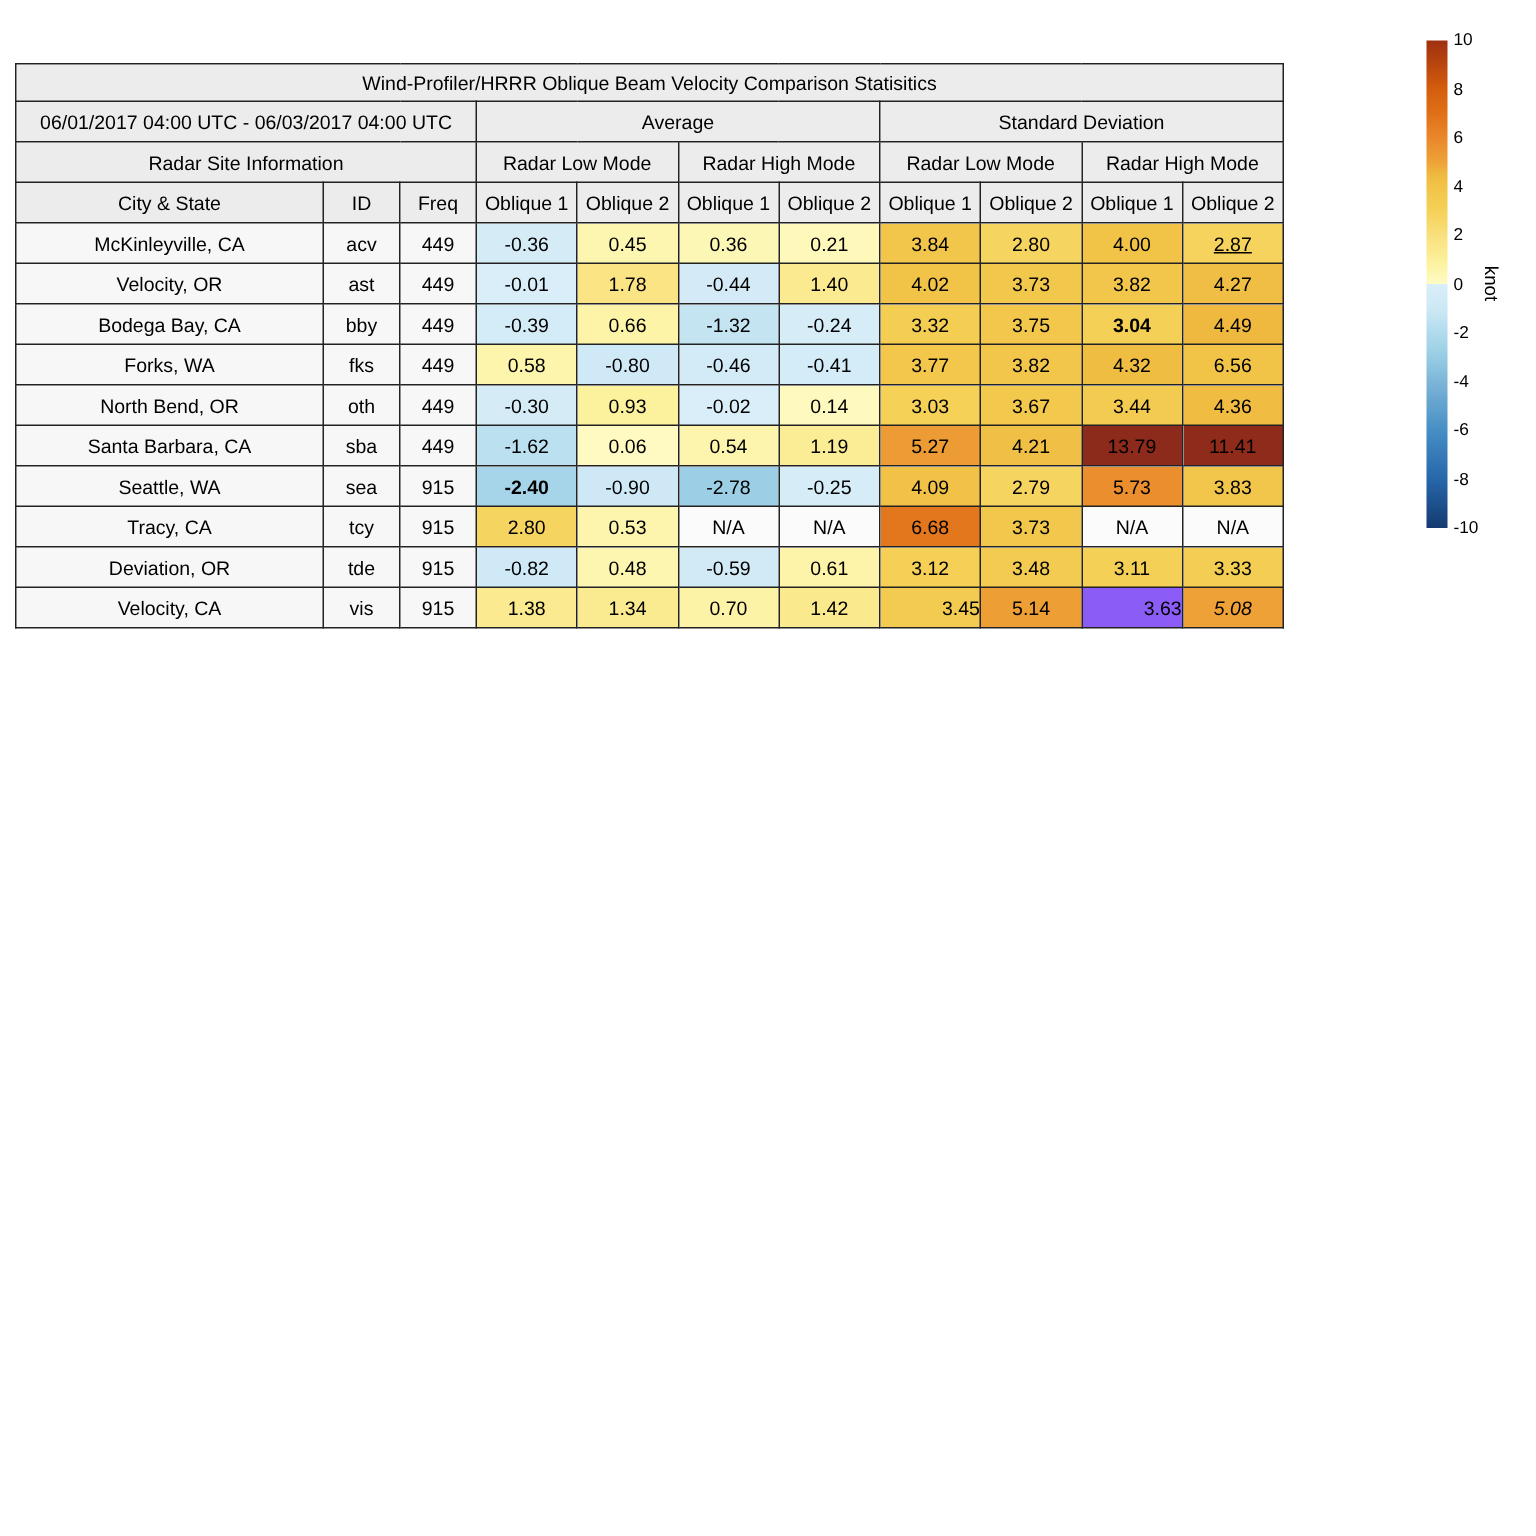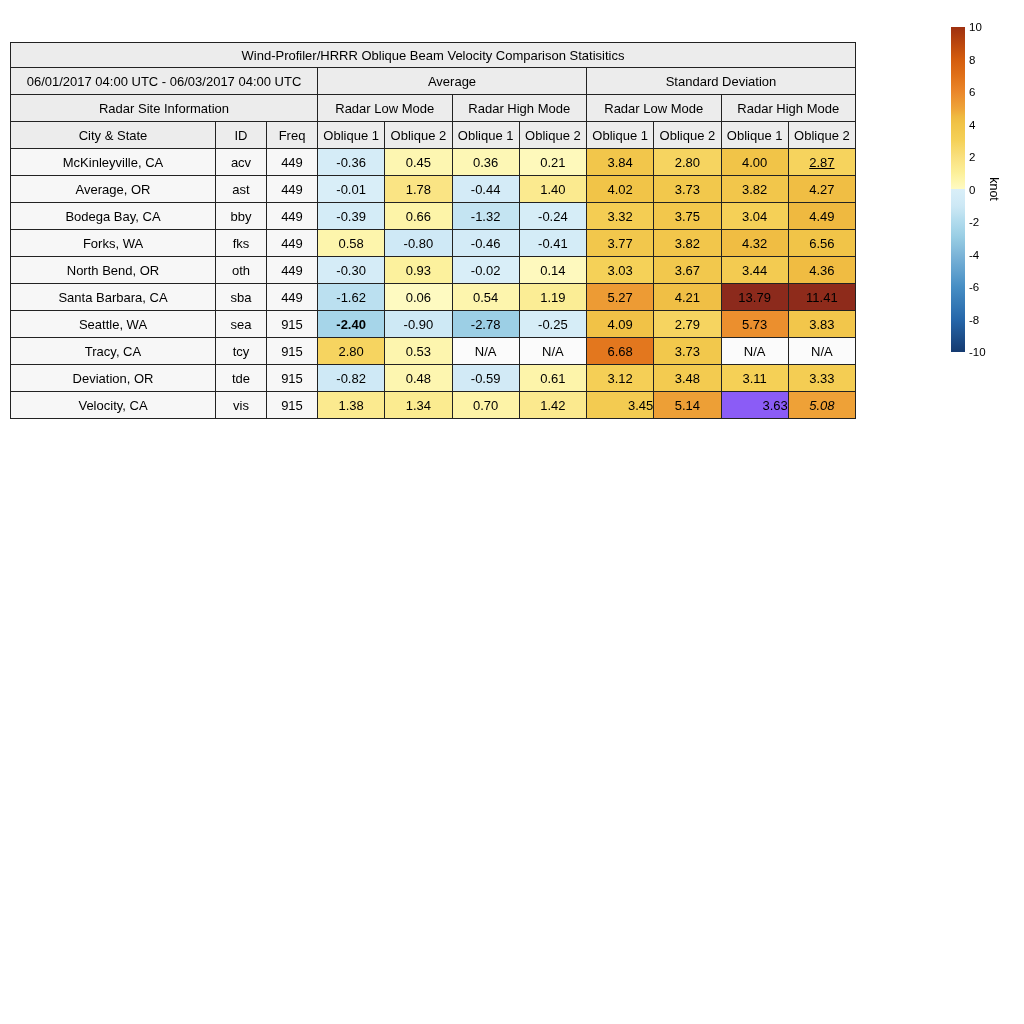--- a/index.html
+++ b/index.html
@@ -90,21 +90,21 @@
         <td style="background: rgb(213, 236, 247);">-0.36</td>
         <td style="background: rgb(253, 246, 177);">0.45</td>
         <td style="background: rgb(253, 247, 181);">0.36</td>
         <td style="background: rgb(254, 249, 187);">0.21</td>
         <td style="background: rgb(242, 198, 75);">3.84</td>
         <td style="background: rgb(246, 212, 96);">2.80</td>
         <td style="background: rgb(241, 196, 72);">4.00</td>
         <td style="background: rgb(246, 211, 93); text-decoration: underline;">2.87</td>
       </tr>
       <tr>
-        <td class="site-cell">Average, OR</td>
+        <td class="site-cell">Velocity, OR</td>
         <td class="site-cell">ast</td>
         <td class="site-cell">449</td>
         <td style="background: rgb(217, 238, 248);">-0.01</td>
         <td style="background: rgb(250, 228, 132);">1.78</td>
         <td style="background: rgb(212, 235, 247);">-0.44</td>
         <td style="background: rgb(251, 234, 143);">1.40</td>
         <td style="background: rgb(241, 196, 72);">4.02</td>
         <td style="background: rgb(242, 200, 76);">3.73</td>
         <td style="background: rgb(242, 198, 75);">3.82</td>
         <td style="background: rgb(240, 190, 68);">4.27</td>
@@ -112,21 +112,21 @@
       <tr>
         <td class="site-cell">Bodega Bay, CA</td>
         <td class="site-cell">bby</td>
         <td class="site-cell">449</td>
         <td style="background: rgb(212, 236, 247);">-0.39</td>
         <td style="background: rgb(253, 244, 168);">0.66</td>
         <td style="background: rgb(196, 228, 242);">-1.32</td>
         <td style="background: rgb(214, 237, 247);">-0.24</td>
         <td style="background: rgb(244, 205, 83);">3.32</td>
         <td style="background: rgb(242, 199, 76);">3.75</td>
-        <td style="background: rgb(245, 208, 87);">3.04</td>
+        <td style="background: rgb(245, 208, 87); font-weight: bold;">3.04</td>
         <td style="background: rgb(239, 185, 64);">4.49</td>
       </tr>
       <tr>
         <td class="site-cell">Forks, WA</td>
         <td class="site-cell">fks</td>
         <td class="site-cell">449</td>
         <td style="background: rgb(253, 245, 172);">0.58</td>
         <td style="background: rgb(207, 233, 246);">-0.80</td>
         <td style="background: rgb(211, 235, 247);">-0.46</td>
         <td style="background: rgb(212, 236, 247);">-0.41</td>

